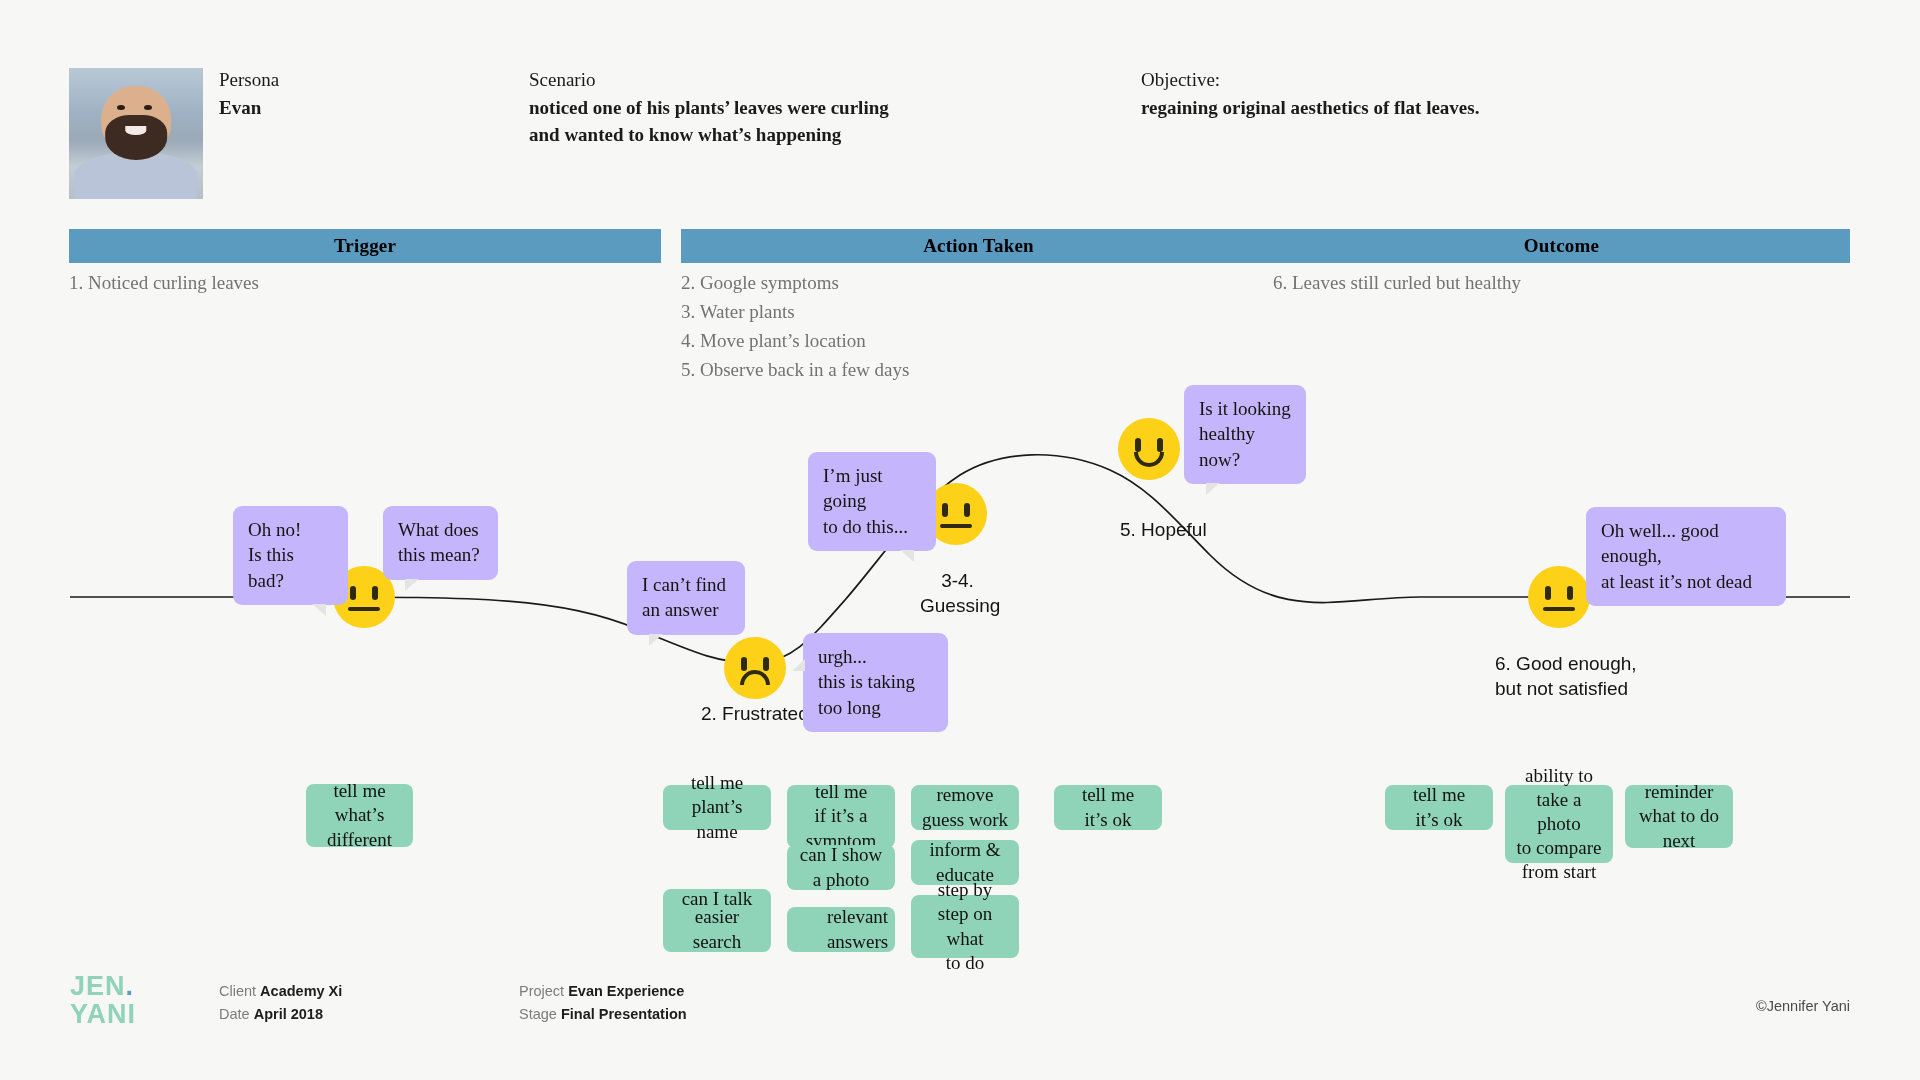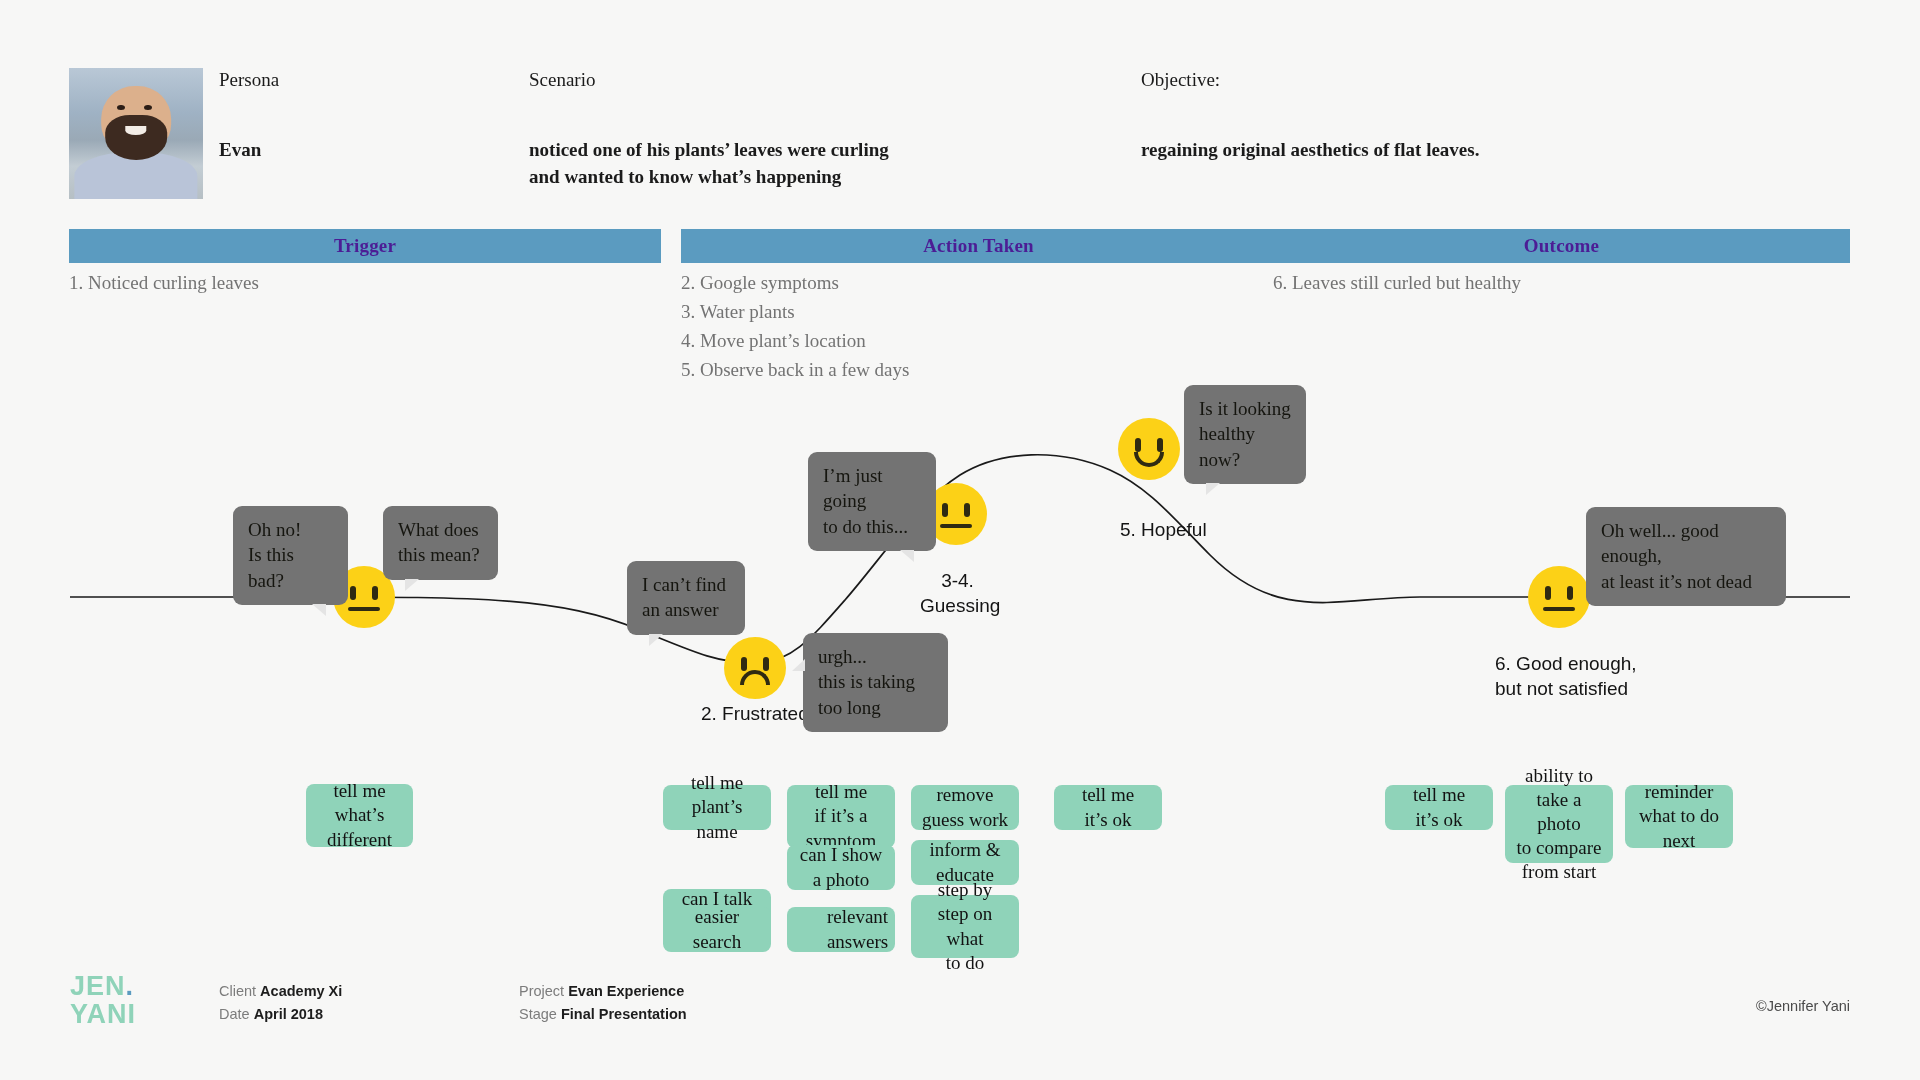--- a/index.html
+++ b/index.html
@@ -51,30 +51,30 @@
   .pp-shirt {
     position: absolute; left: 50%; bottom: -4%;
     width: 92%; height: 40%;
     transform: translateX(-50%);
     background: #b9c4d8;
     border-radius: 46% 46% 0 0;
   }
 
   .meta-block { position: absolute; font-size: 19px; color: #1b1b1b; line-height: 1.45; }
   .meta-label { font-weight: 400; }
-  .meta-value { font-weight: 700; margin-top: 42px; }
+  .meta-value { font-weight: 700; }
   #persona-meta { left: 219px; top: 66px; }
   #scenario-meta { left: 529px; top: 66px; }
   #objective-meta { left: 1141px; top: 66px; }
 
   
   .phase-bar {
     position: absolute; height: 34px;
     background: #5b9bc0;
-    color: #4c1d95; font-weight: 700; font-size: 19px;
+    color: #000000; font-weight: 700; font-size: 19px;
     display: flex; align-items: center; justify-content: center;
     letter-spacing: .2px;
   }
   .phase-list {
     position: absolute; font-size: 19px; color: #737373; line-height: 1.52;
   }
   #phase-trigger-bar  { left: 69px;   top: 229px; width: 592px; }
   #phase-action-bar   { left: 681px;  top: 229px; width: 595px; }
   #phase-outcome-bar  { left: 1273px; top: 229px; width: 577px; }
   #phase-trigger-list { left: 69px;   top: 269px; width: 592px; }
@@ -116,21 +116,21 @@
   .stage-label {
     position: absolute;
     font-family: "Liberation Sans", sans-serif;
     font-size: 19px; color: #141414; line-height: 1.3;
     white-space: pre-line;
   }
 
   
   .bubble {
     position: absolute;
-    background: #737373; border-radius: 9px;
+    background: #c4b5fd; border-radius: 9px;
     padding: 11px 15px 12px 15px;
     font-size: 19px; color: #15150f; line-height: 1.33;
     white-space: pre-line;
     font-family: Liberation Serif, serif;
   }
   .bubble::after {
     content: ""; position: absolute;
     width: 0; height: 0;
   }
   .bubble.tail-bl::after {

